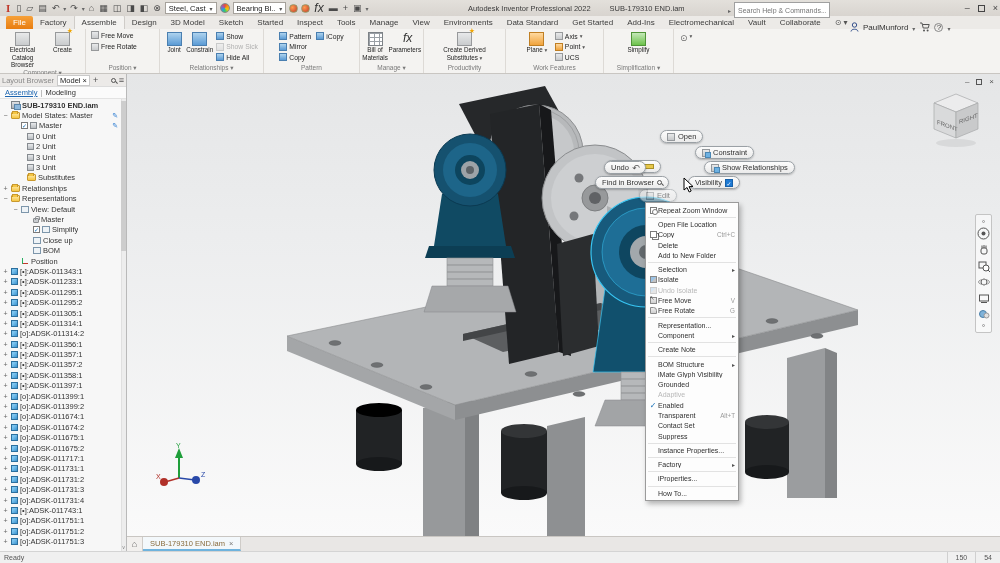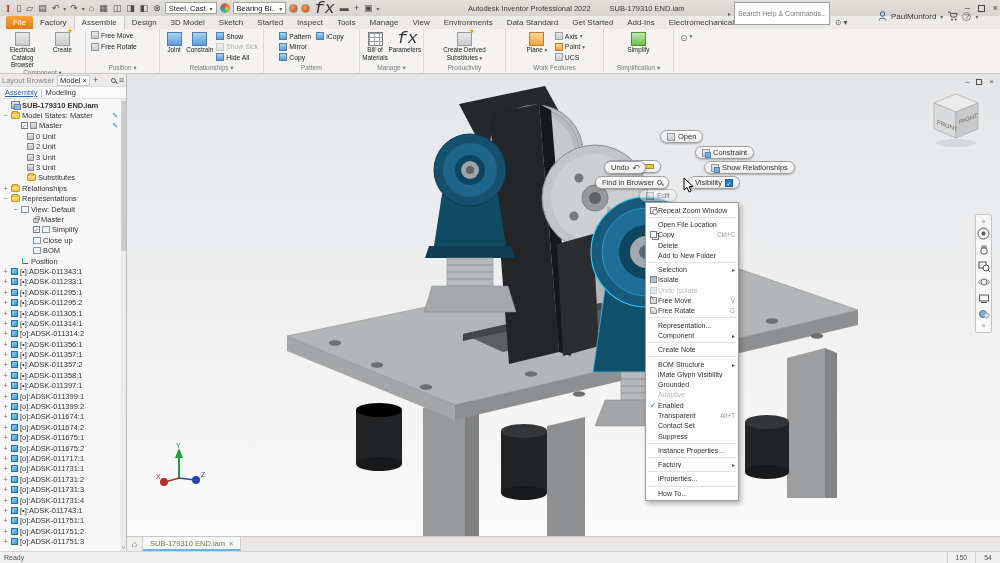--- a/index.html
+++ b/index.html
@@ -10,22 +10,22 @@
   #titlebar{height:16px;background:linear-gradient(#e3e0db,#d8d4cf);display:flex;align-items:center;padding:0 4px;gap:3px;flex:none;position:relative;}
   .qat-ic{font-size:9px;line-height:14px;color:#4a4a4a;padding:0 1px;cursor:default;}
   .qat-caret{font-size:6px;color:#666;}
   #logo{color:#c0392b;font-weight:bold;font-size:11px;font-family:"Liberation Serif","DejaVu Serif",serif;padding:0 2px;}
   .qsel{background:#fff;border:1px solid #a5a19b;height:12px;display:flex;align-items:center;font-size:7.5px;padding:0 3px;gap:4px;color:#222;}
   .qsel .car{font-size:6px;color:#555;}
   #colorwheel{width:10px;height:10px;border-radius:50%;background:conic-gradient(#e74c3c,#f39c12,#f1c40f,#2ecc71,#3498db,#9b59b6,#e74c3c);border:1px solid #888;}
   .appdot{width:9px;height:9px;border-radius:50%;border:1px solid #996;background:radial-gradient(circle at 35% 35%,#ff9d4d,#c0392b);}
   #title-text{position:absolute;left:468px;top:0;height:16px;display:flex;align-items:center;gap:19px;font-size:7.5px;color:#3a3a3a;white-space:nowrap;}
   #search-wrap{position:absolute;left:728px;top:2px;display:flex;align-items:center;gap:3px;}
-  #search-input{width:96px;height:23px;border:1px solid #a0a0a0;background:#fff;font-size:7px;padding:0 3px;color:#777;}
-  #user-wrap{position:absolute;left:878px;top:0;height:32px;display:flex;align-items:center;gap:4px;}
+  #search-input{width:96px;height:16px;border:1px solid #a0a0a0;background:#fff;font-size:7px;padding:0 3px;color:#777;}
+  #user-wrap{position:absolute;left:850px;top:0;height:32px;display:flex;align-items:flex-end;gap:4px;}
   .mini-svg{display:block;}
   #win-controls{position:absolute;right:2px;top:0;height:16px;display:flex;align-items:center;gap:8px;color:#444;}
   #win-controls span{font-size:9px;line-height:14px;cursor:default;}
   .restore-box{width:7px;height:7px;border:1px solid #444;display:inline-block;}
 
   
   #tabrow{height:13px;background:#eceae7;display:flex;align-items:flex-end;padding-left:6px;flex:none;}
   .rtab{padding:2px 7px 2px;font-size:8px;color:#3c3c3c;white-space:nowrap;cursor:default;}
   .rtab.file{background:linear-gradient(#f6a13a,#e87d10);color:#fff;font-weight:normal;border-radius:2px 2px 0 0;}
   .rtab.active{background:#f4f3f1;border:1px solid #cfccc8;border-bottom:none;border-radius:2px 2px 0 0;}
@@ -40,21 +40,21 @@
   .sm-col{display:flex;flex-direction:column;justify-content:flex-start;padding-top:1px;}
   .sm-btn{display:flex;align-items:center;gap:2px;font-size:6.8px;height:10.5px;padding:0 2px;color:#222;white-space:nowrap;cursor:default;}
   .sm-btn.disabled{color:#b0b0b0;}
   .ric{width:15px;height:14px;position:relative;flex:none;}
   .ric-s{width:8px;height:8px;position:relative;flex:none;}
   .box-g{background:linear-gradient(#e8e9ea,#c9cbcd);border:1px solid #97999b;}
   .box-b{background:linear-gradient(#aed3ee,#5b9bd5);border:1px solid #4a7fb0;}
   .box-o{background:linear-gradient(#ffd9a0,#f0a33c);border:1px solid #c07f23;}
   .box-gr{background:linear-gradient(#c4e8b8,#6cc24a);border:1px solid #4f9437;}
   .star::after{content:"★";position:absolute;top:-5px;right:-4px;color:#f0a500;font-size:7px;}
-  .fx-ic{font-style:italic;font-family:Liberation Mono, monospace;font-size:17px;color:#333;line-height:13px;text-align:left;}
+  .fx-ic{font-style:italic;font-family:Liberation Sans, sans-serif;font-size:12px;color:#333;line-height:13px;text-align:right;}
   .tbl-ic{background:
     linear-gradient(#9aa0a6 1px,transparent 1px) 0 0/100% 4px,
     linear-gradient(90deg,#9aa0a6 1px,transparent 1px) 0 0/5px 100%,#fff;border:1px solid #7d8287;}
   .caret-d{font-size:5.5px;color:#555;}
 
   
   #main{flex:1;display:flex;min-height:0;}
 
   
   #browser{width:127px;flex:none;background:#f6f6f6;border-right:1px solid #b9b9b9;display:flex;flex-direction:column;font-size:7.5px;}

